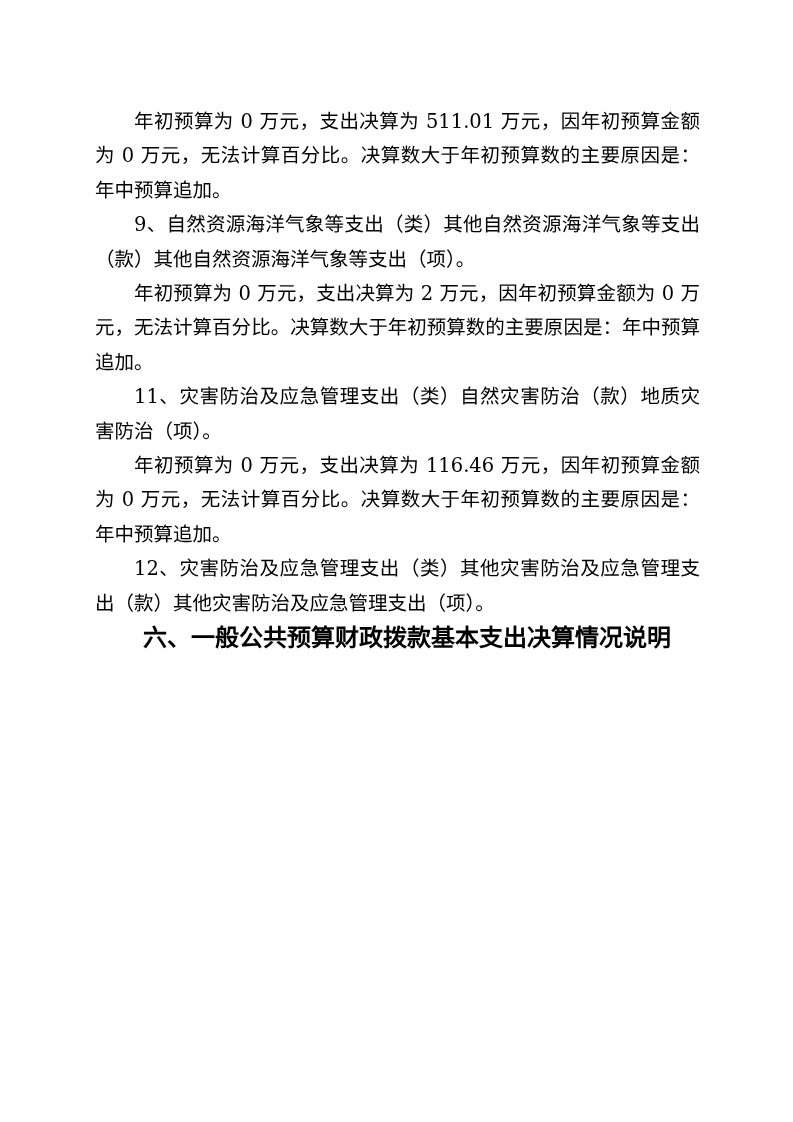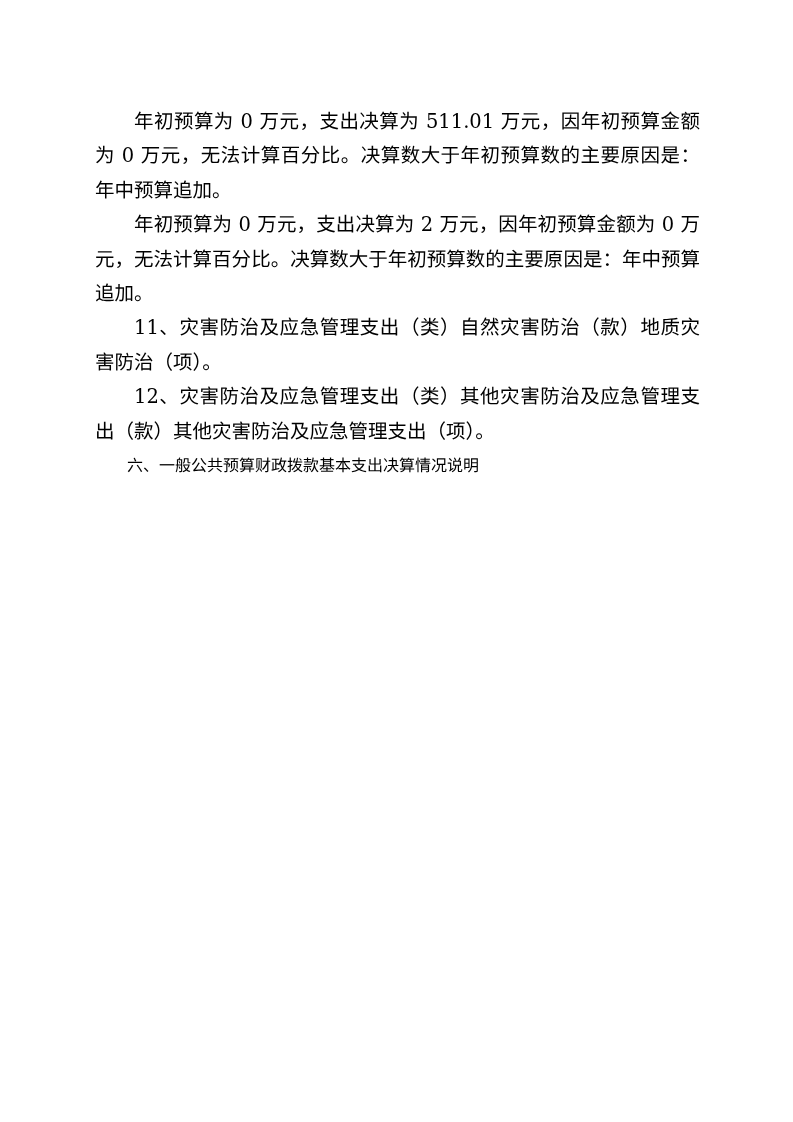--- a/index.html
+++ b/index.html
@@ -24,27 +24,29 @@
   .page p {
     margin: 0;
     padding: 0;
     text-align: justify;
     text-justify: inter-ideograph;
     text-indent: 2em;
     word-break: break-all;
   }
   .page p.heading {
     font-family: "DejaVu Sans", "Liberation Sans", sans-serif;
-    font-weight: 400;
-    font-size: 16px;
+    font-weight: 700;
+    font-size: 24px;
     text-align: left;
   }
 </style>
 </head>
 <body>
 
 <div class="page">
   <p>年初预算为 0 万元，支出决算为 511.01 万元，因年初预算金额为 0 万元，无法计算百分比。决算数大于年初预算数的主要原因是：年中预算追加。</p>
+  <p>9、自然资源海洋气象等支出（类）其他自然资源海洋气象等支出（款）其他自然资源海洋气象等支出（项）。</p>
   <p>年初预算为 0 万元，支出决算为 2 万元，因年初预算金额为 0 万元，无法计算百分比。决算数大于年初预算数的主要原因是：年中预算追加。</p>
   <p>11、灾害防治及应急管理支出（类）自然灾害防治（款）地质灾害防治（项）。</p>
+  <p>年初预算为 0 万元，支出决算为 116.46 万元，因年初预算金额为 0 万元，无法计算百分比。决算数大于年初预算数的主要原因是：年中预算追加。</p>
   <p>12、灾害防治及应急管理支出（类）其他灾害防治及应急管理支出（款）其他灾害防治及应急管理支出（项）。</p>
   <p class="heading">六、一般公共预算财政拨款基本支出决算情况说明</p>
 </div>
 
 </body></html>

